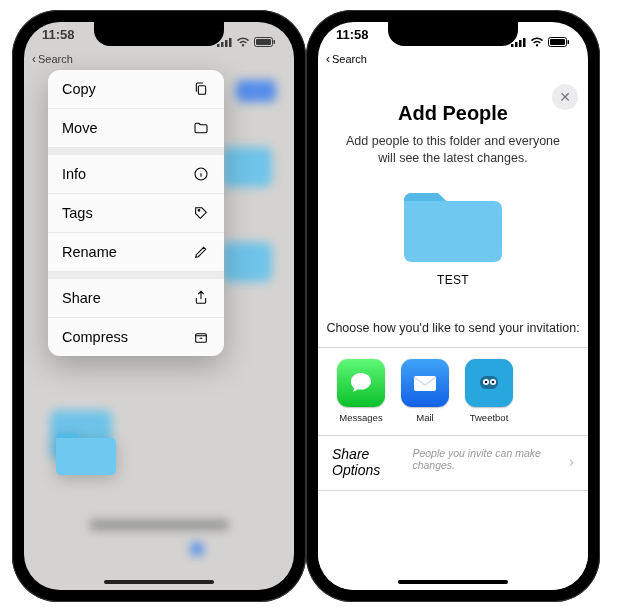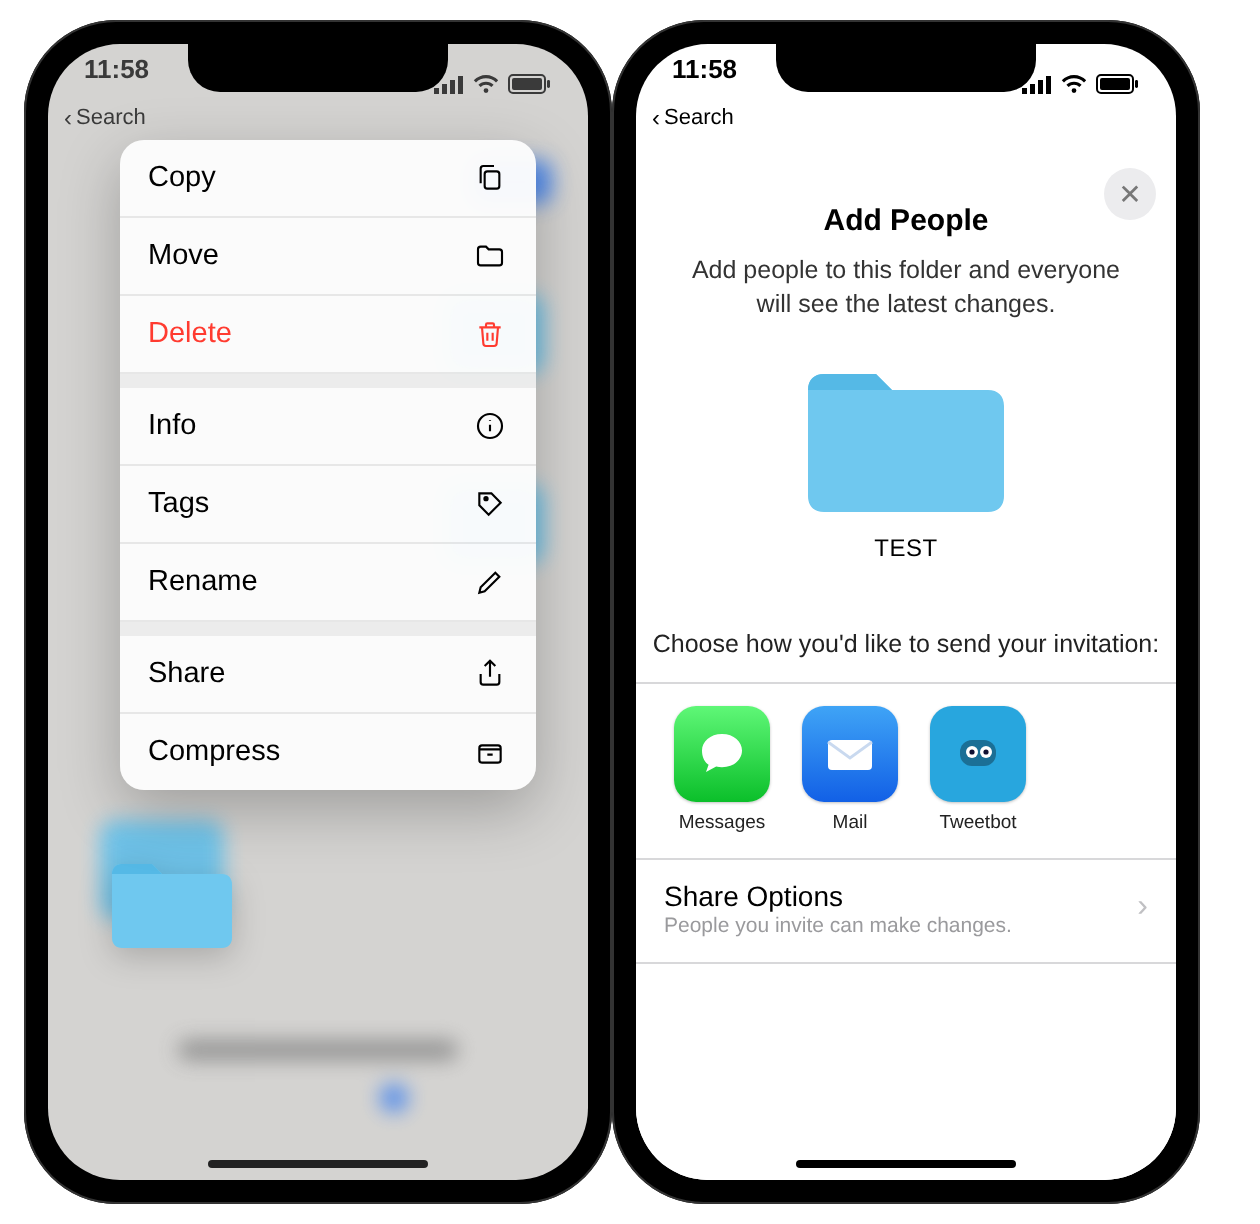--- a/index.html
+++ b/index.html
@@ -82,22 +82,22 @@
     position: absolute; bottom: 60px; left: 50%; transform: translateX(-50%);
     width: 140px; height: 10px; background: #888; border-radius: 5px;
   }
   .bg-dot {
     position: absolute; bottom: 34px; right: 90px;
     width: 14px; height: 14px; border-radius: 50%; background: #3f81ef;
   }
 
   
   .menu {
-    position: absolute; top: 48px; left: 36px;
-    width: 208px;
+    position: absolute; top: 48px; left: 24px;
+    width: 176px;
     background: rgba(252,252,252,0.97);
     border-radius: 12px;
     box-shadow: 0 10px 30px rgba(0,0,0,0.25);
     overflow: hidden;
     z-index: 20;
   }
   .menu-item {
     display: flex; justify-content: space-between; align-items: center;
     padding: 11px 14px;
     font-size: 14.5px;
@@ -133,21 +133,21 @@
     border-radius: 12px 12px 0 0;
   }
   .close {
     position: absolute; top: 8px; right: 10px;
     width: 26px; height: 26px; border-radius: 50%;
     background: #ececee;
     display: flex; align-items: center; justify-content: center;
     font-size: 14px; color: #777; cursor: pointer;
   }
   .sheet h1 {
-    text-align: center; font-size: 15px; font-weight: 700;
+    text-align: center; font-size: 20px; font-weight: 700;
     padding-top: 26px;
   }
   .sheet .sub {
     text-align: center; font-size: 12.5px; color: #333;
     padding: 8px 24px 0;
     line-height: 1.35;
   }
   .folder-big { display: flex; justify-content: center; padding-top: 18px; }
   .folder-label { text-align: center; font-size: 12px; padding-top: 8px; letter-spacing: 0.3px; }
 
@@ -168,21 +168,21 @@
     display: flex; align-items: center; justify-content: center;
     box-shadow: 0 0.5px 1.5px rgba(0,0,0,0.25);
   }
   .app-label { font-size: 9.5px; color: #222; padding-top: 5px; }
 
   .share-opt {
     display: flex; justify-content: space-between; align-items: center;
     padding: 10px 14px 4px;
     cursor: pointer;
   }
-  .share-opt-main { display: flex; flex-direction: column; }
+  .share-opt-main { display: flex; flex-direction: row; font-style: italic; }
   .share-opt-title { font-size: 14px; color: #000; }
   .share-opt-sub { font-size: 10.5px; color: #9a9a9d; padding-top: 1px; }
   .share-chev { color: #c0c0c3; font-size: 16px; }
 
   
 </style>
 </head>
 <body>
 
 <div class="stage">
@@ -237,28 +237,20 @@
                 <rect x="8" y="7" width="11" height="13" rx="2"></rect>
                 <path d="M5 16V5a2 2 0 012-2h8"></path>
               </svg>
           </span>
         </div>
         <div class="menu-item">
           <span>Move</span>
           <span class="menu-icon">
             <svg viewBox="0 0 24 24" fill="none" stroke="#000" stroke-width="1.6">
                 <path d="M3 7a2 2 0 012-2h4l2 2h8a2 2 0 012 2v8a2 2 0 01-2 2H5a2 2 0 01-2-2z"></path>
-              </svg>
-          </span>
-        </div>
-        <div class="menu-item danger">
-          <span>Delete</span>
-          <span class="menu-icon">
-            <svg viewBox="0 0 24 24" fill="none" stroke="#ff3b30" stroke-width="1.6">
-                <path d="M4 7h16M9 7V5a1 1 0 011-1h4a1 1 0 011 1v2M6 7l1 12a2 2 0 002 2h6a2 2 0 002-2l1-12M10 11v6M14 11v6"></path>
               </svg>
           </span>
         </div>
         <div class="menu-sep"></div>
         <div class="menu-item">
           <span>Info</span>
           <span class="menu-icon">
             <svg viewBox="0 0 24 24" fill="none" stroke="#000" stroke-width="1.6">
                 <circle cx="12" cy="12" r="9"></circle>
                 <path d="M12 11v5M12 7.5v.5"></path>

